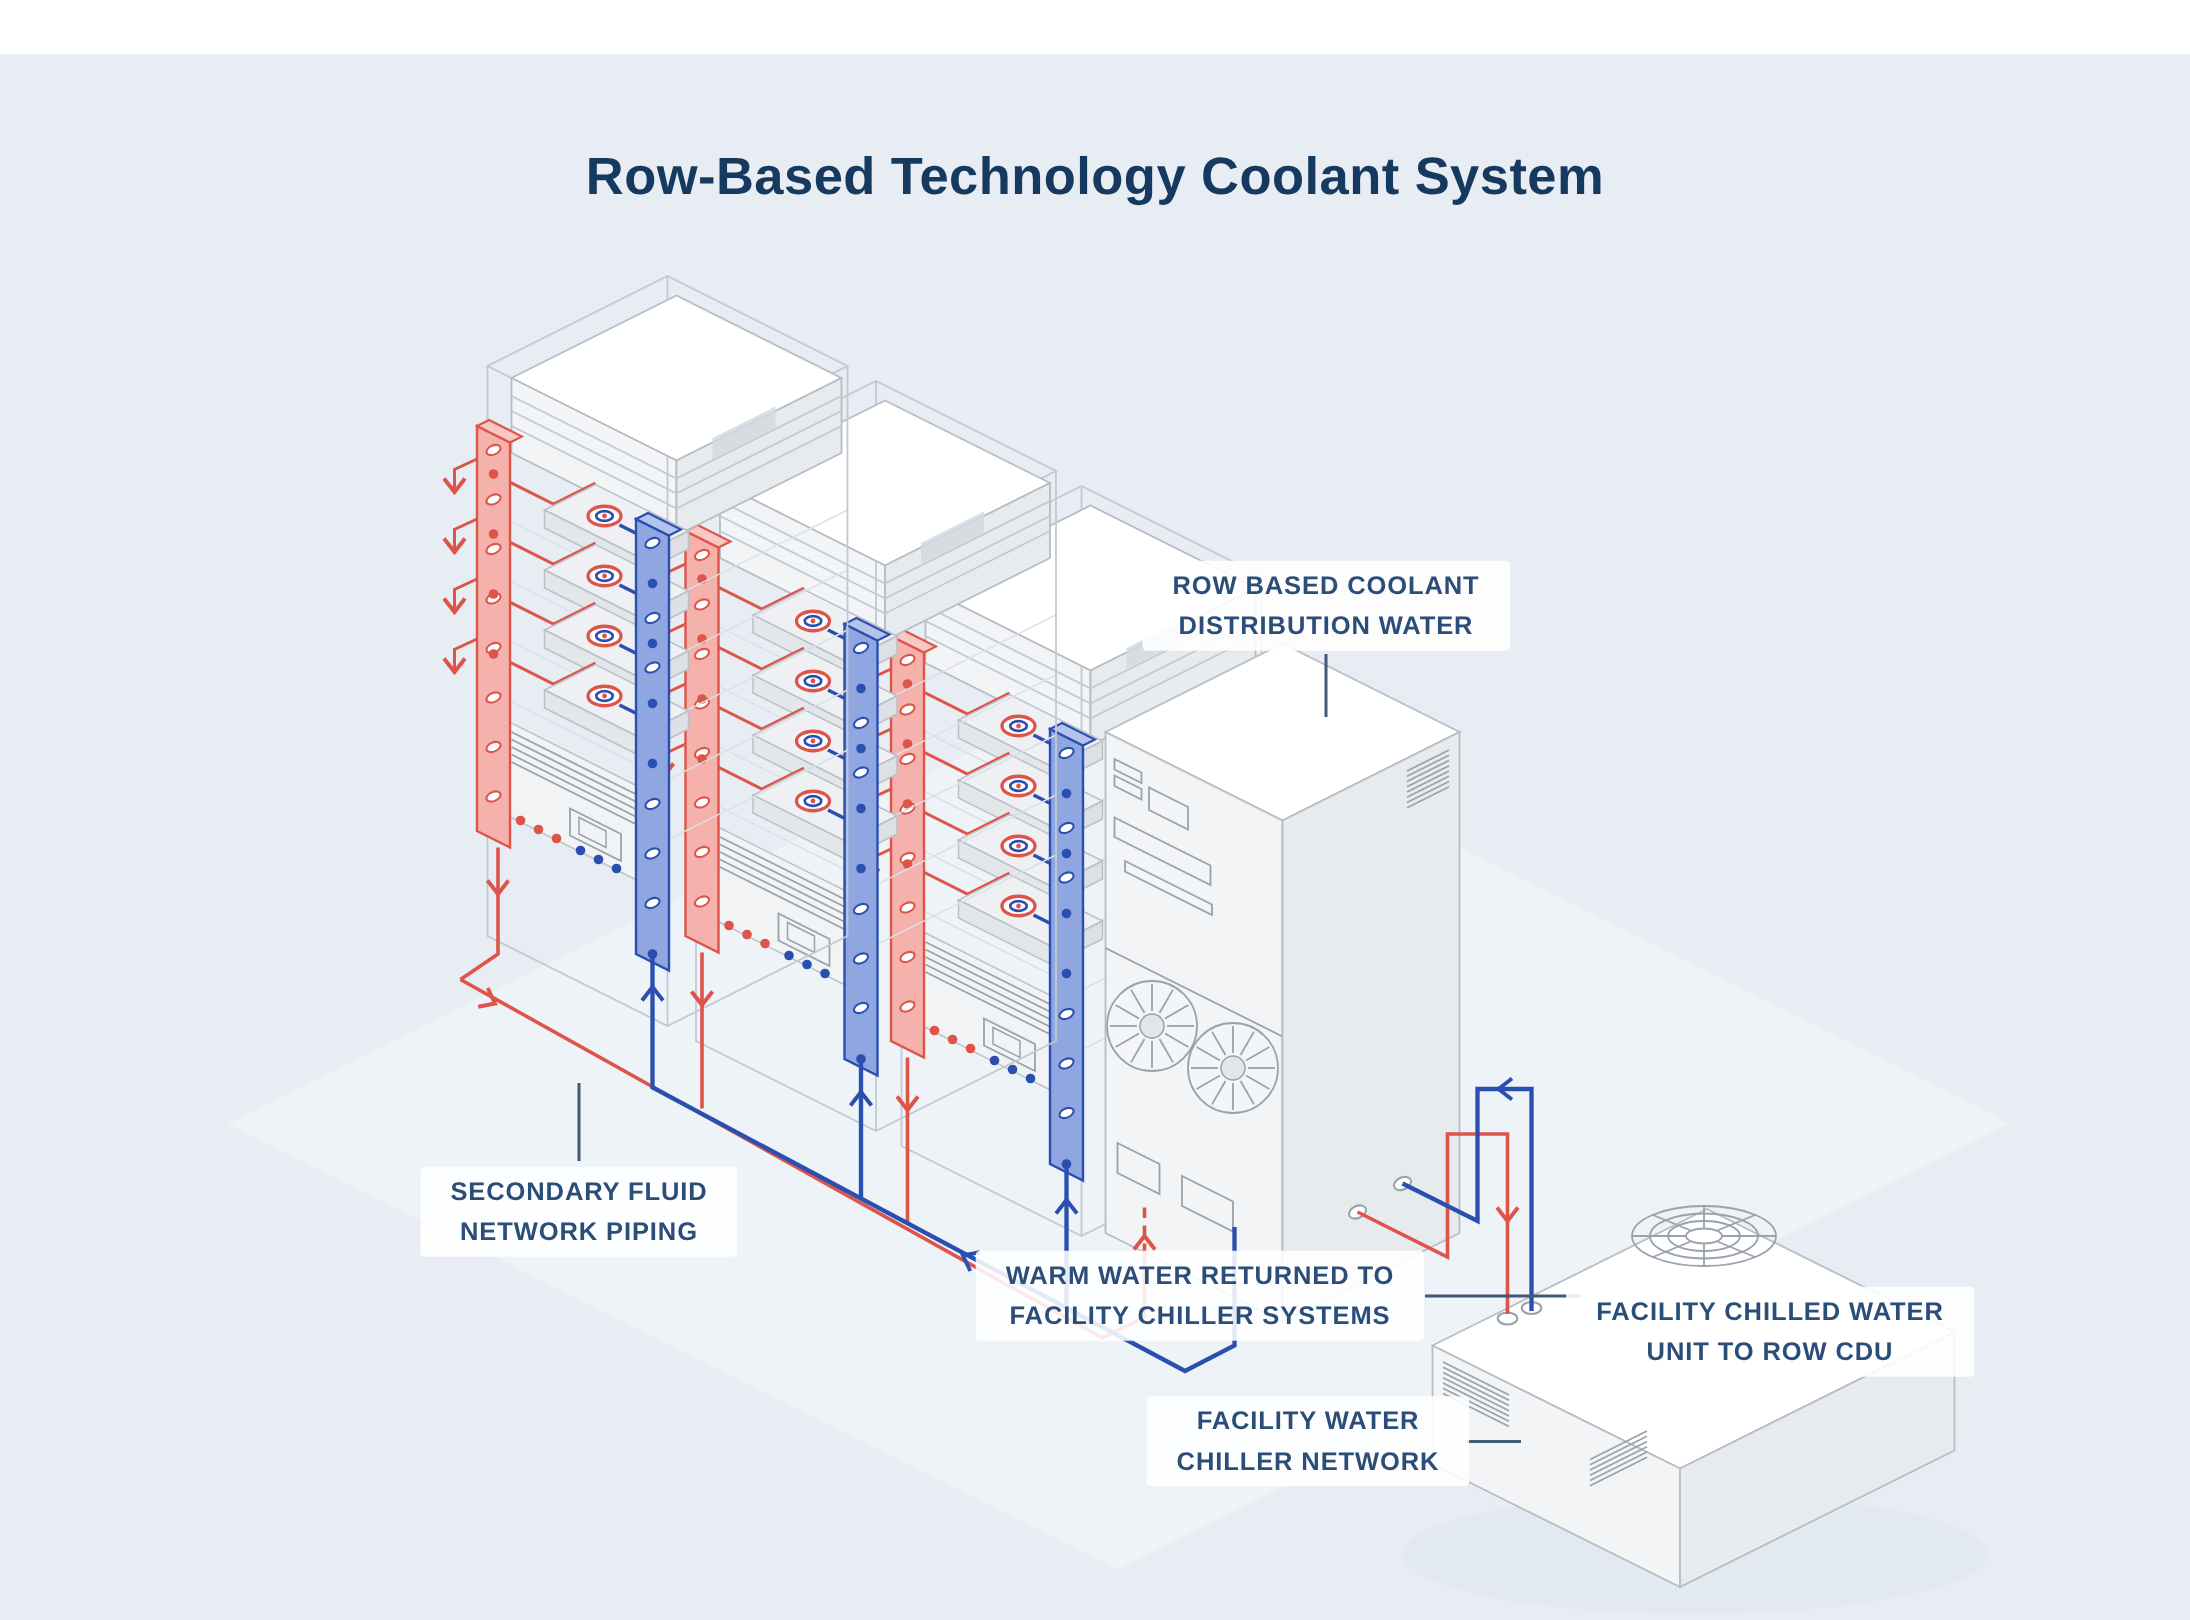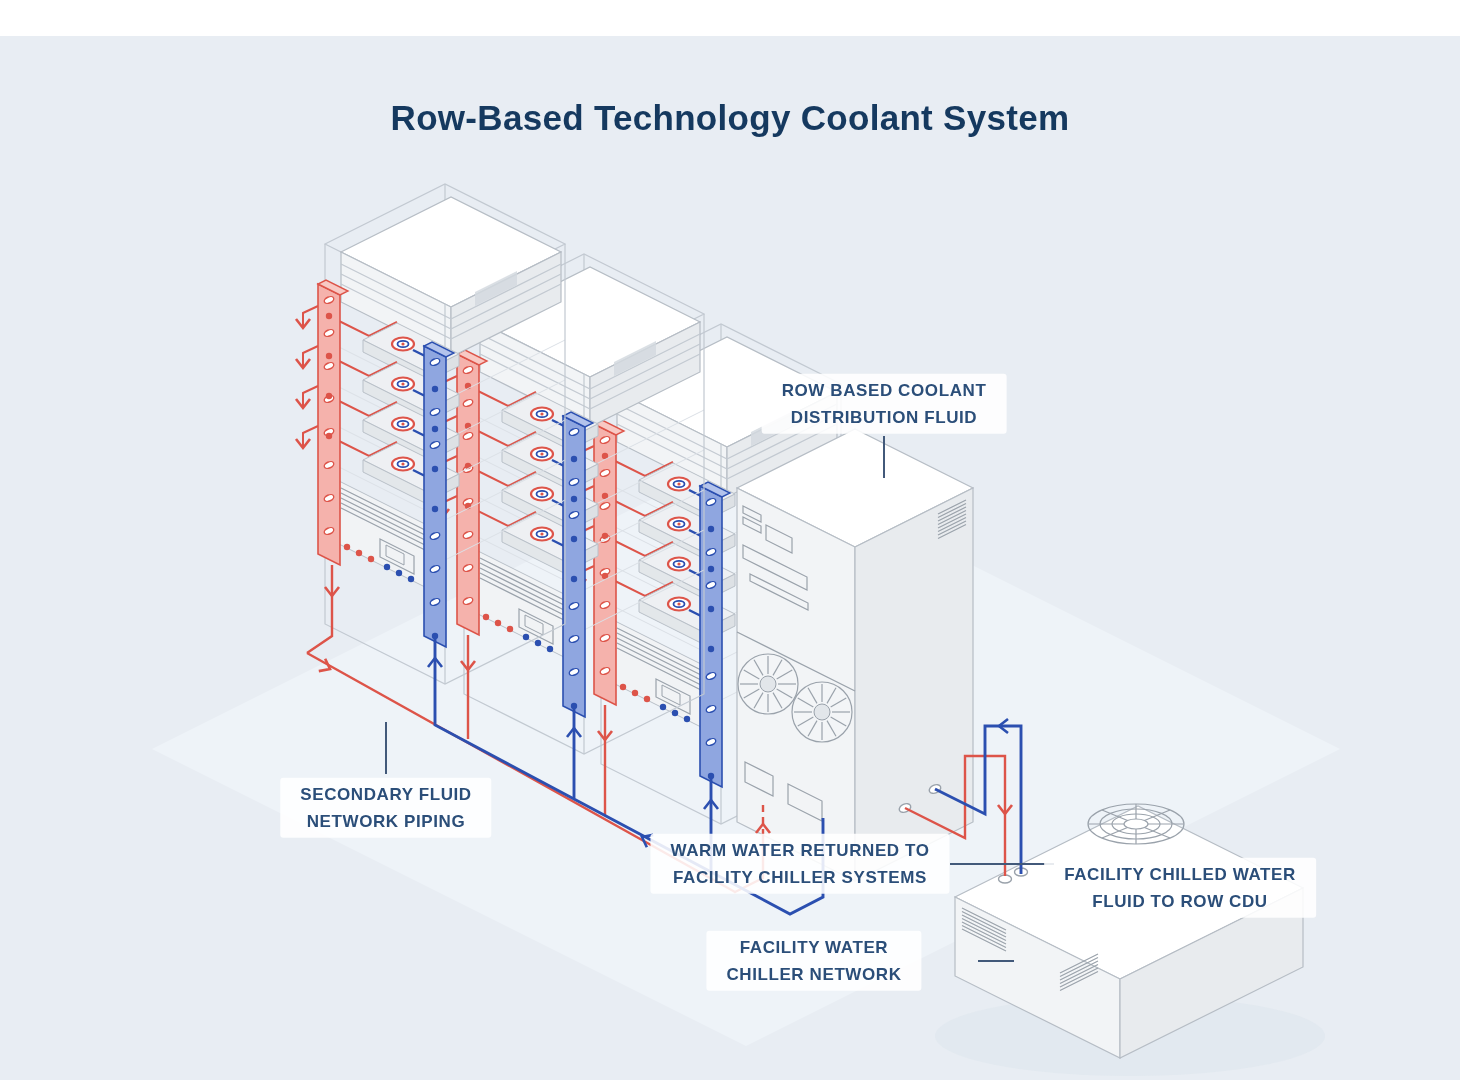--- a/index.html
+++ b/index.html
@@ -263,32 +263,32 @@
     </g>
   </svg>
 
   <div class="connector" style="left:883px;top:400px;width:2px;height:42px;"></div>
   <div class="connector" style="left:385px;top:686px;width:2px;height:52px;"></div>
   <div class="connector" style="left:950px;top:827px;width:104px;height:2px;"></div>
   <div class="connector" style="left:978px;top:924px;width:36px;height:2px;"></div>
 
   <div class="label" style="left:884px;top:368px;">
     <span>ROW BASED COOLANT</span>
-    <span>DISTRIBUTION FLUID</span>
+    <span>DISTRIBUTION WATER</span>
   </div>
   <div class="label" style="left:386px;top:772px;">
     <span>SECONDARY FLUID</span>
     <span>NETWORK PIPING</span>
   </div>
   <div class="label" style="left:800px;top:828px;">
     <span>WARM WATER RETURNED TO</span>
     <span>FACILITY CHILLER SYSTEMS</span>
   </div>
   <div class="label" style="left:1180px;top:852px;">
     <span>FACILITY CHILLED WATER</span>
-    <span>FLUID TO ROW CDU</span>
-  </div>
-  <div class="label" style="left:814px;top:925px;">
+    <span>UNIT TO ROW CDU</span>
+  </div>
+  <div class="label" style="left:872px;top:925px;">
     <span>FACILITY WATER</span>
     <span>CHILLER NETWORK</span>
   </div>
 
 </div>
 
 </body></html>

